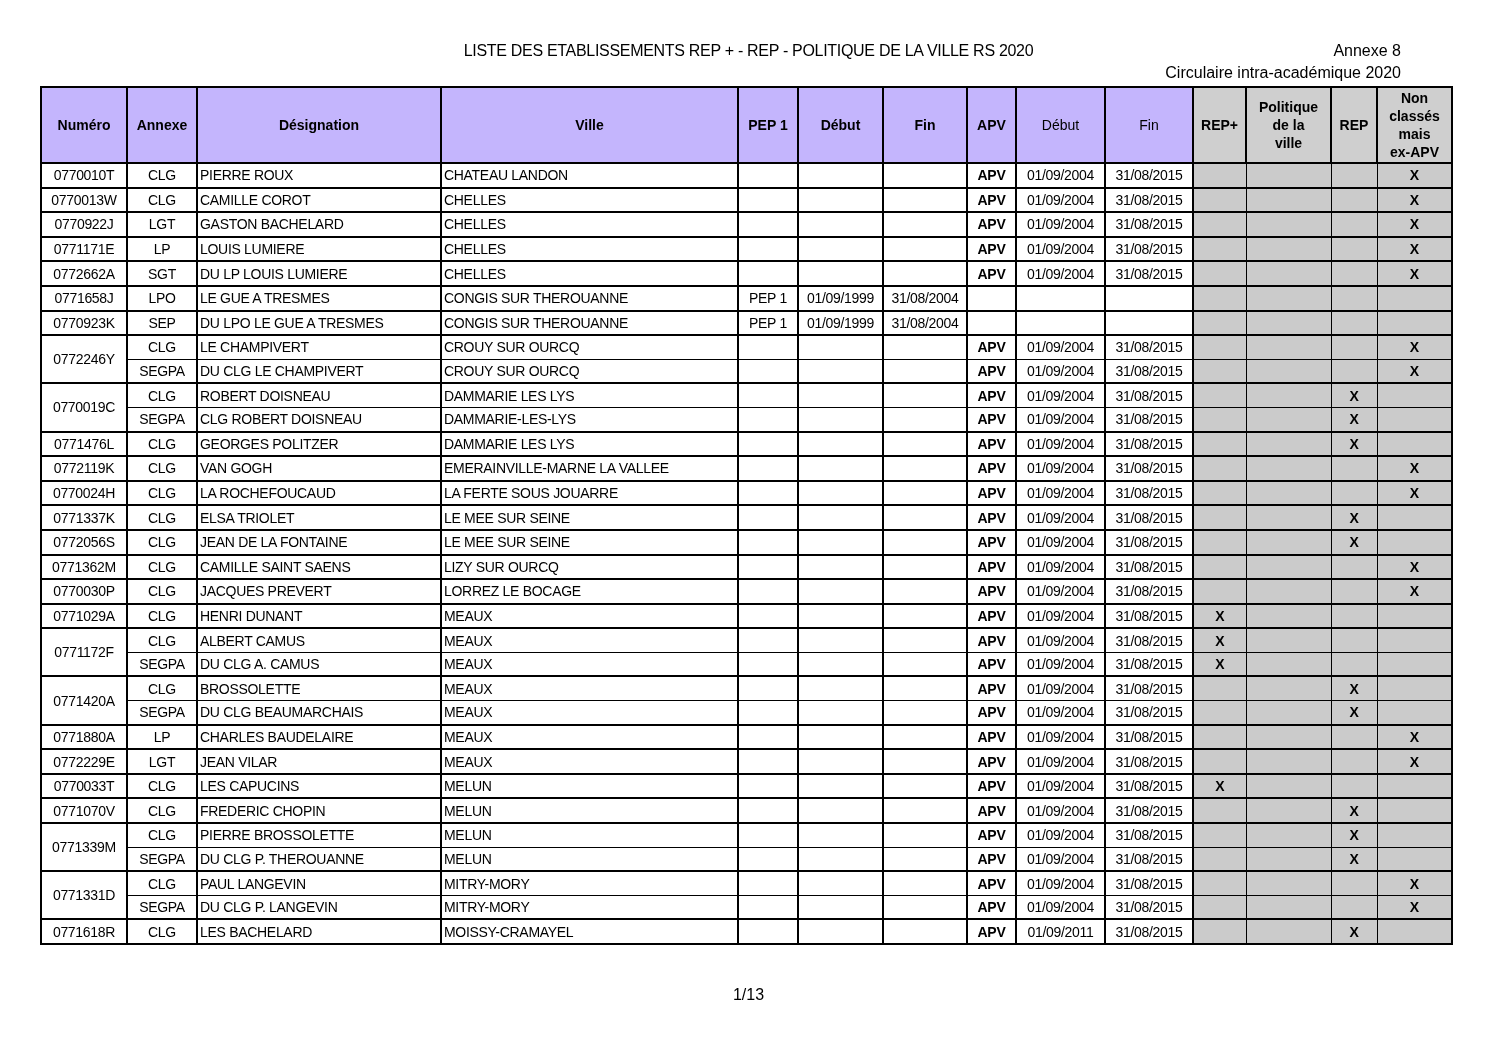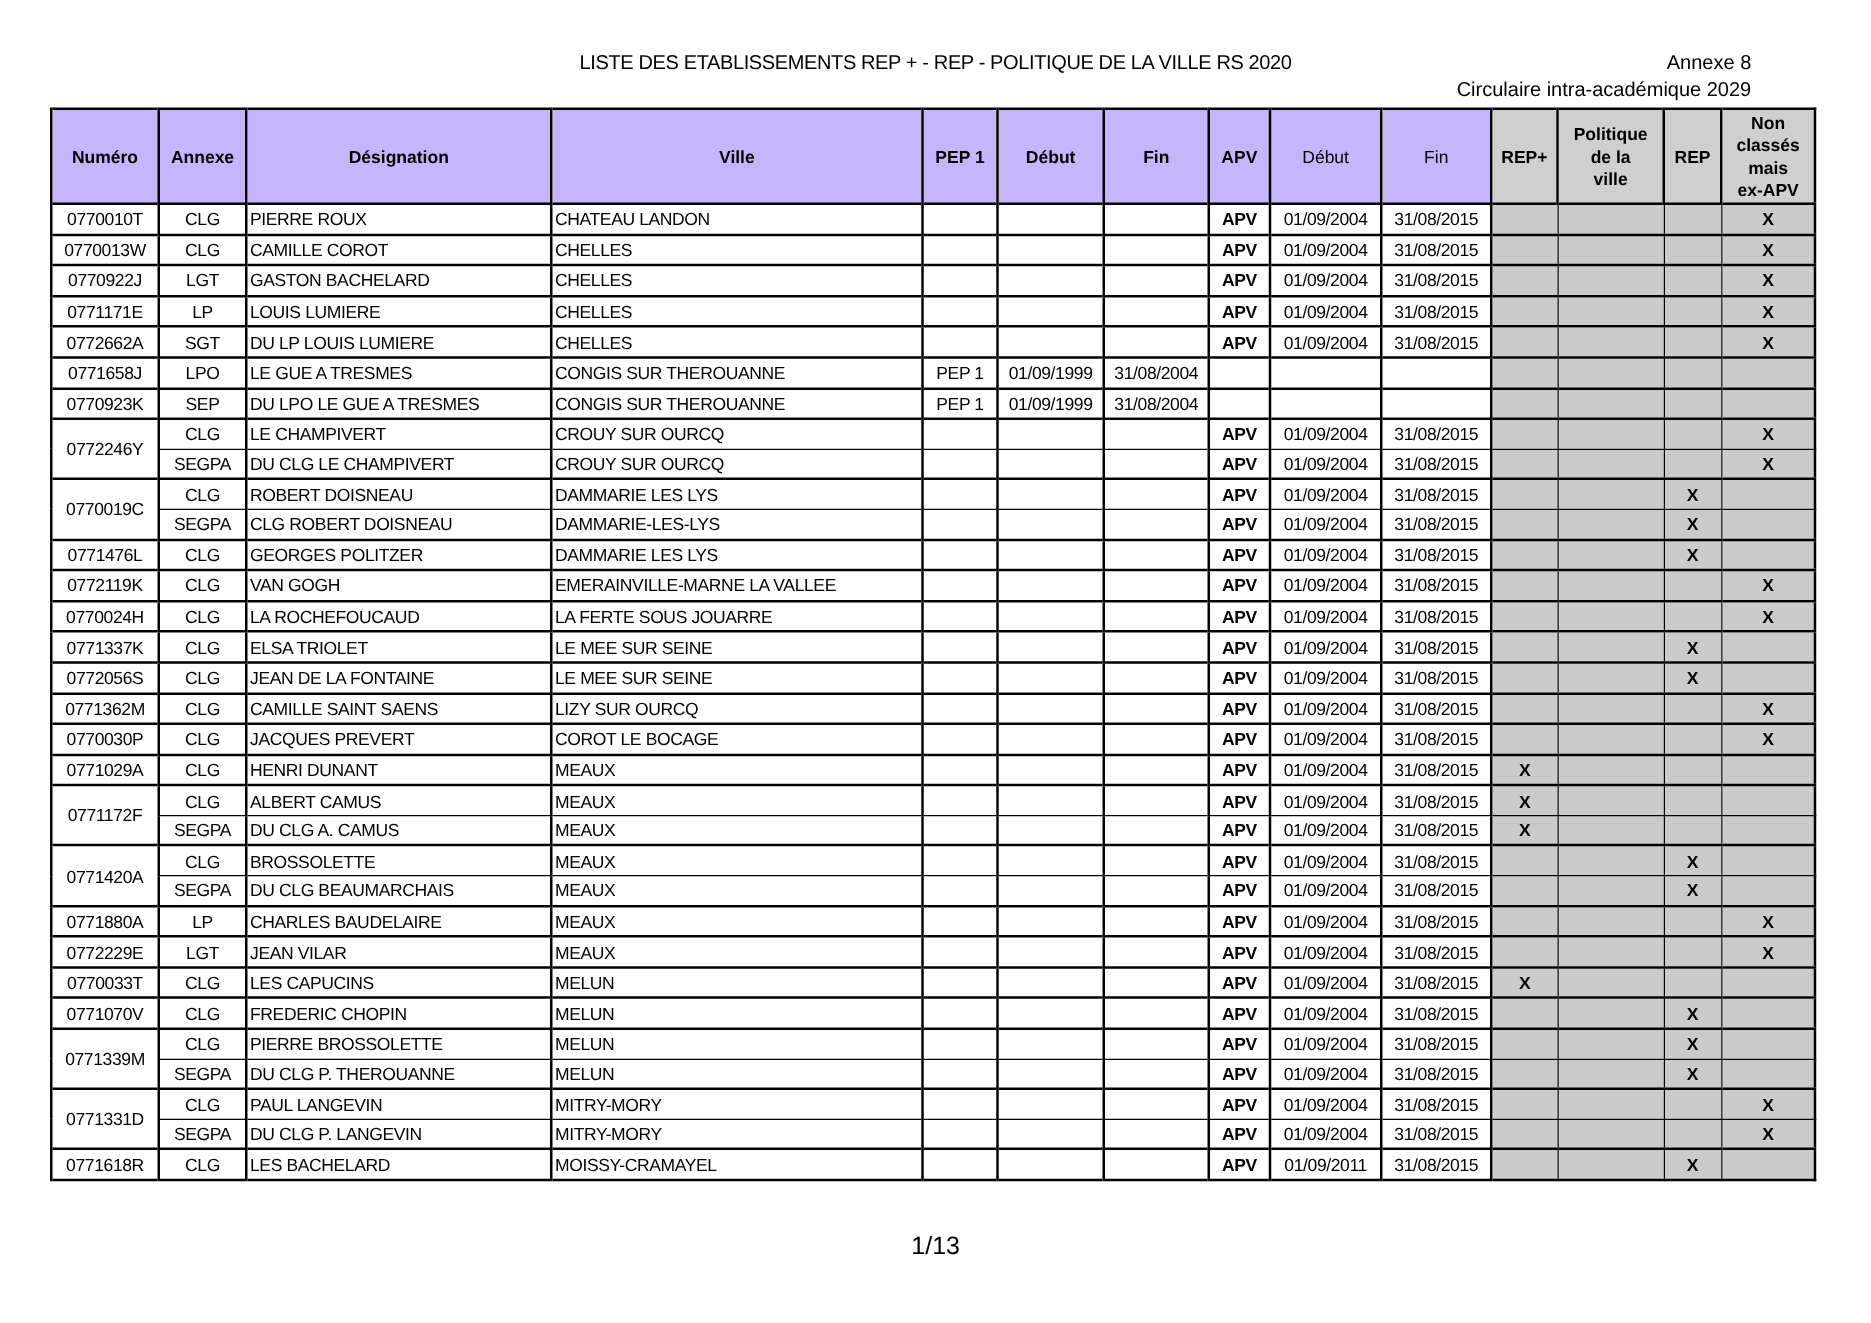--- a/index.html
+++ b/index.html
@@ -16,28 +16,28 @@
     table.grid th { height:74px; background:#c4b5fd; font-weight:bold; font-size:14px; line-height:18px;
                     border-left:2px solid #000; letter-spacing:0; }
     table.grid th.g { background:#cfcfcf; }
     table.grid th.light { font-weight:normal; }
     table.grid td { height:22.6px; border-top:2px solid #000; border-left:2px solid #000; }
     table.grid td.c { text-align:center; }
     table.grid td.g { background:#cbcbcb; border-left:1px solid #555; text-align:center; font-weight:bold; }
     table.grid td.g.first { border-left:2px solid #000; }
     table.grid td.sub { border-top:1px solid #000; }
     table.grid td.apv { font-weight:bold; text-align:center; }
-    .pageno { position:absolute; top:986px; left:0; width:1497px; text-align:center; font-size:20px; }
+    .pageno { position:absolute; top:986px; left:0; width:1497px; text-align:center; font-size:16px; }
   </style>
 </head>
 <body>
 
 <div class="title">LISTE DES ETABLISSEMENTS REP + - REP - POLITIQUE DE LA VILLE RS 2020</div>
 <div class="annexe">Annexe 8</div>
-<div class="circ">Circulaire intra-académique 2029</div>
+<div class="circ">Circulaire intra-académique 2020</div>
 
 <table class="grid">
   <colgroup>
     <col style="width:86px">
       <col style="width:70px">
       <col style="width:244px">
       <col style="width:297px">
     <col style="width:60px">
       <col style="width:85px">
       <col style="width:84px">
@@ -344,21 +344,21 @@
         <td class="c">31/08/2015</td>
         <td class="g first"></td>
         <td class="g"></td>
         <td class="g"></td>
         <td class="g">X</td>
       </tr>
       <tr>
         <td class="c" rowspan="1">0770030P</td>
         <td class="c">CLG</td>
         <td class="">JACQUES PREVERT</td>
-        <td class="">COROT LE BOCAGE</td>
+        <td class="">LORREZ LE BOCAGE</td>
         <td class="c"></td>
         <td class="c"></td>
         <td class="c"></td>
         <td class="apv">APV</td>
         <td class="c">01/09/2004</td>
         <td class="c">31/08/2015</td>
         <td class="g first"></td>
         <td class="g"></td>
         <td class="g"></td>
         <td class="g">X</td>

